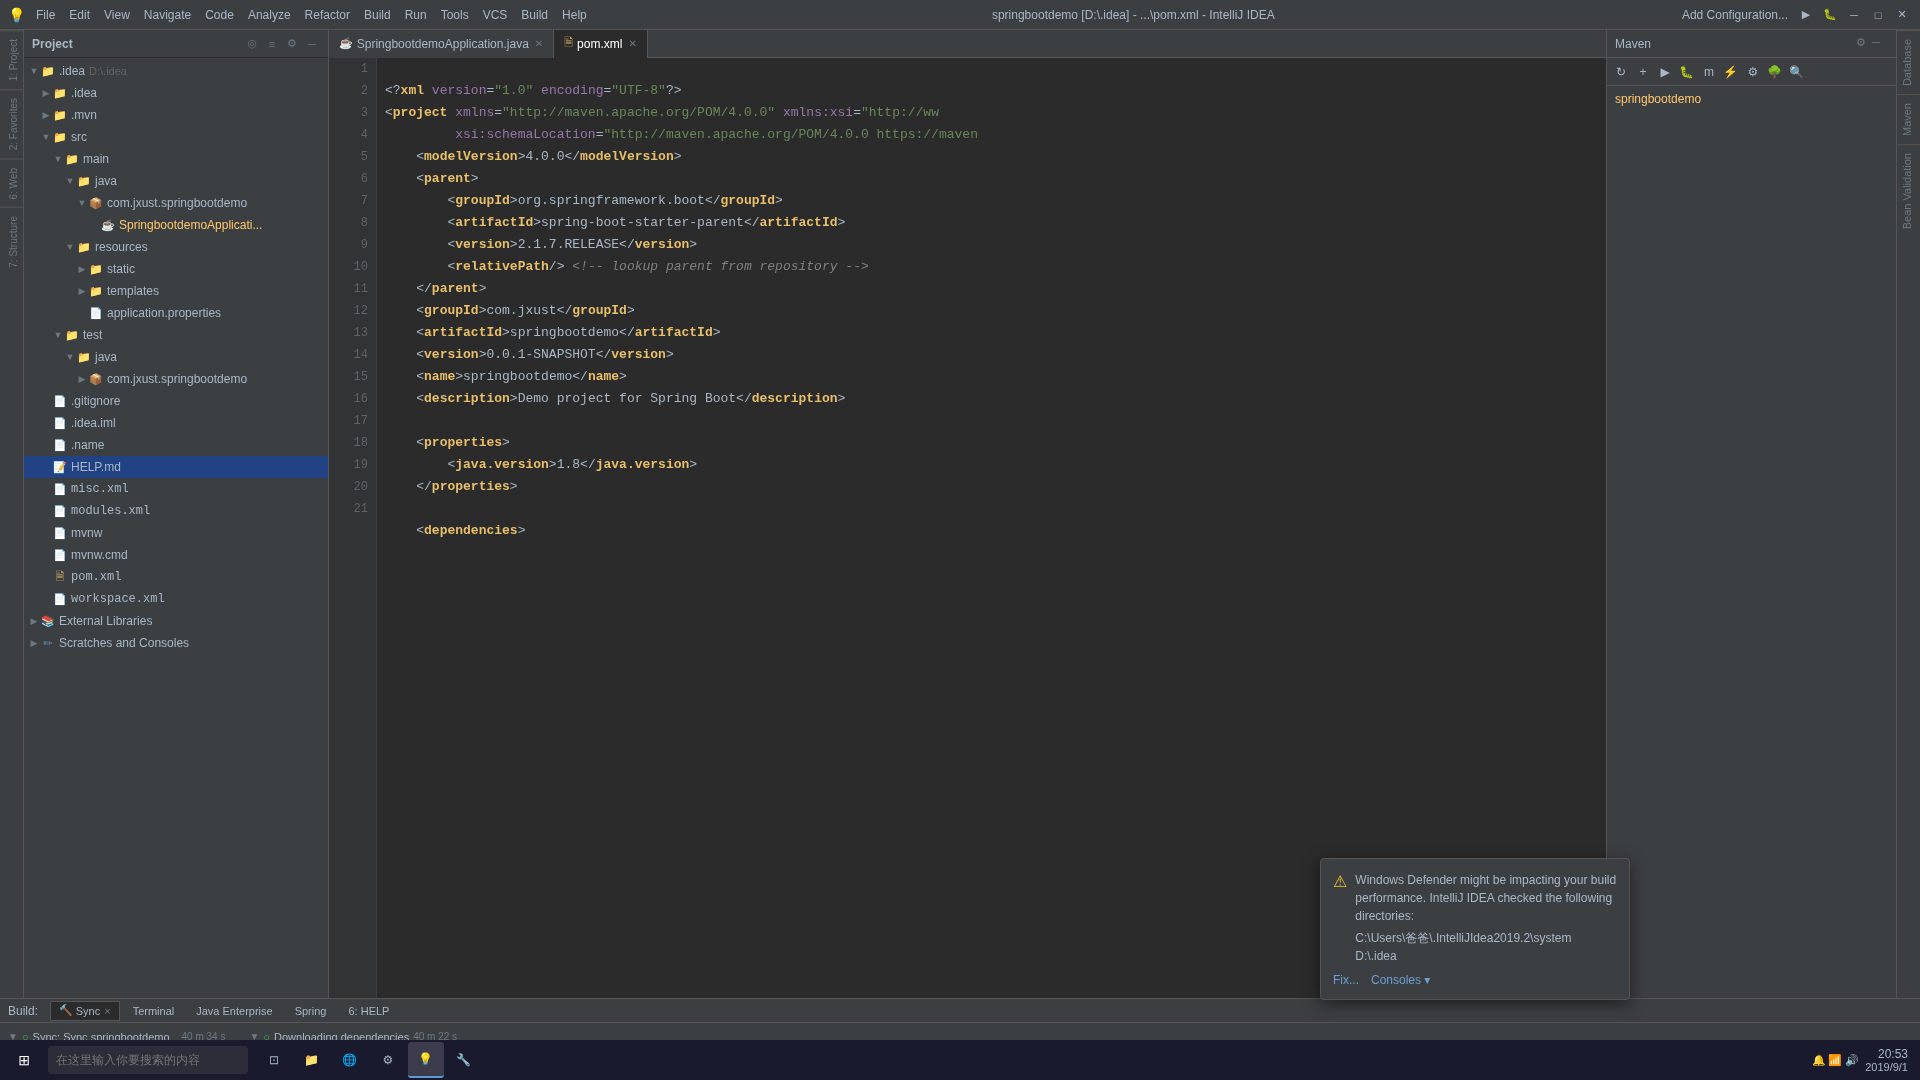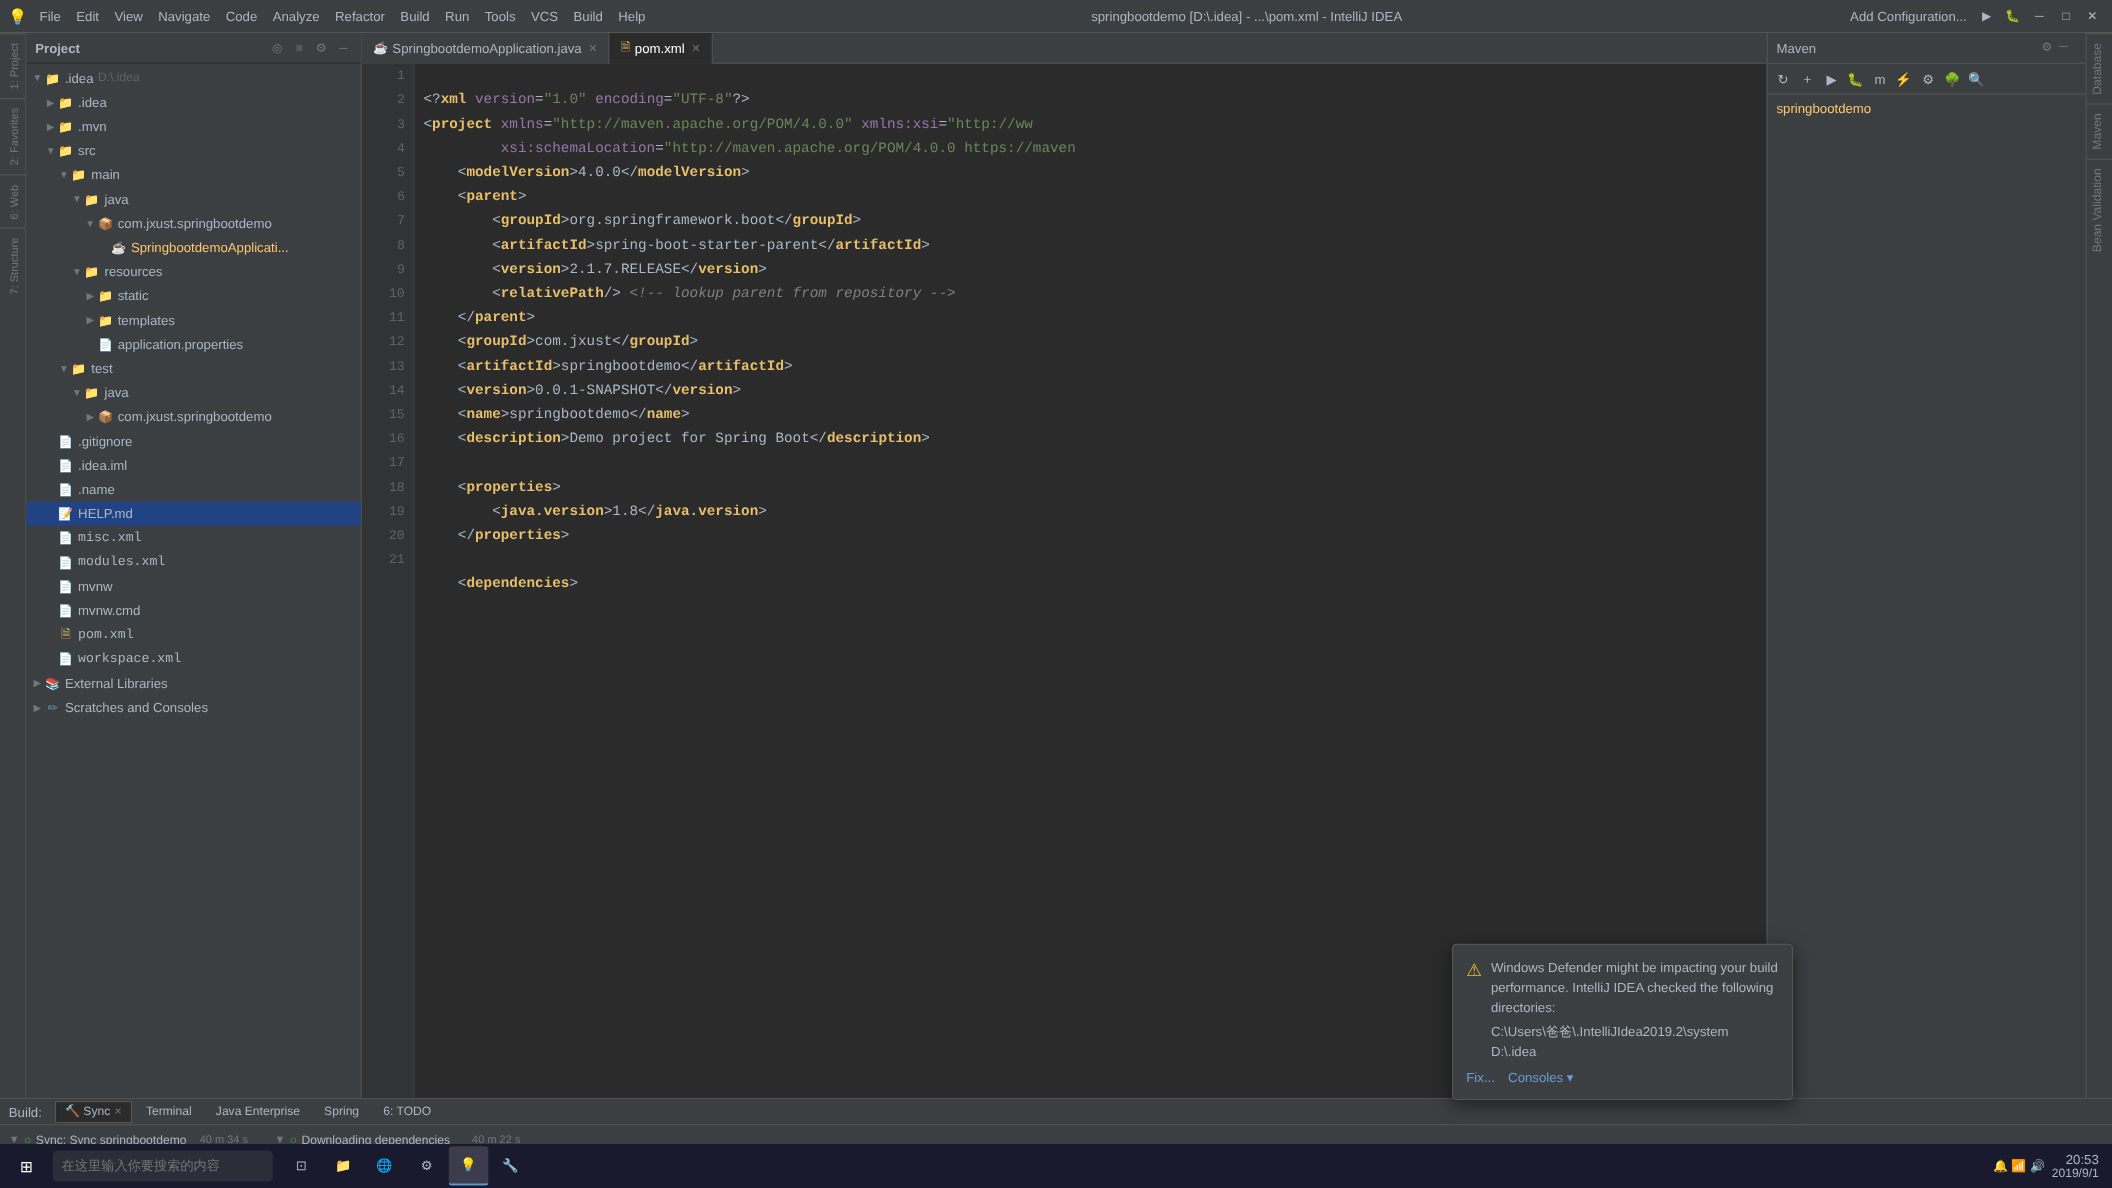--- a/index.html
+++ b/index.html
@@ -457,34 +457,34 @@
   <div id="bottom-tabs">
     <span style="font-size:12px; color:#a9b7c6; margin-right:8px;">Build:</span>
     <div class="bottom-tab active">
       <span style="margin-right:3px; color:#ffc66d;">🔨</span>
       <span>Sync</span>
       <span style="margin-left:4px; color:#6d7880; cursor:pointer;">×</span>
     </div>
     <div class="bottom-tab">Terminal</div>
     <div class="bottom-tab">Java Enterprise</div>
     <div class="bottom-tab">Spring</div>
-    <div class="bottom-tab">6: TODO</div>
+    <div class="bottom-tab">6: HELP</div>
   </div>
   <div id="build-output">
     <div class="build-item">
       <span class="build-arrow">▼</span>
       <span style="color:#4caa4c;">○</span>
       <span>Sync: Sync springbootdemo</span>
       <span class="build-time" style="margin-left:8px;">40 m 34 s</span>
     </div>
     <div class="build-item" style="margin-left:16px;">
       <span class="build-arrow">▼</span>
       <span style="color:#4caa4c;">○</span>
       <span>Downloading dependencies</span>
-      <span class="build-time" style="margin-left:16px;">40 m 22 s</span>
+      <span class="build-time" style="margin-left:0;">40 m 22 s</span>
     </div>
   </div>
 </div>
 
 <div id="status-bar">
   <span style="font-size:13px; color:#f0c030;">⚠</span>
   <span class="status-left">Windows Defender might be impacting your build performance. IntelliJ IDEA checked the following directories: // C:\Users\爸爸\.IntelliJIdea2019.2\system // D:\.idea // Fix... // Don't... (40 minutes ago)</span>
   <div class="status-right">
     <span class="processes-running">2 processes running...</span>
     <span>1:1</span>

